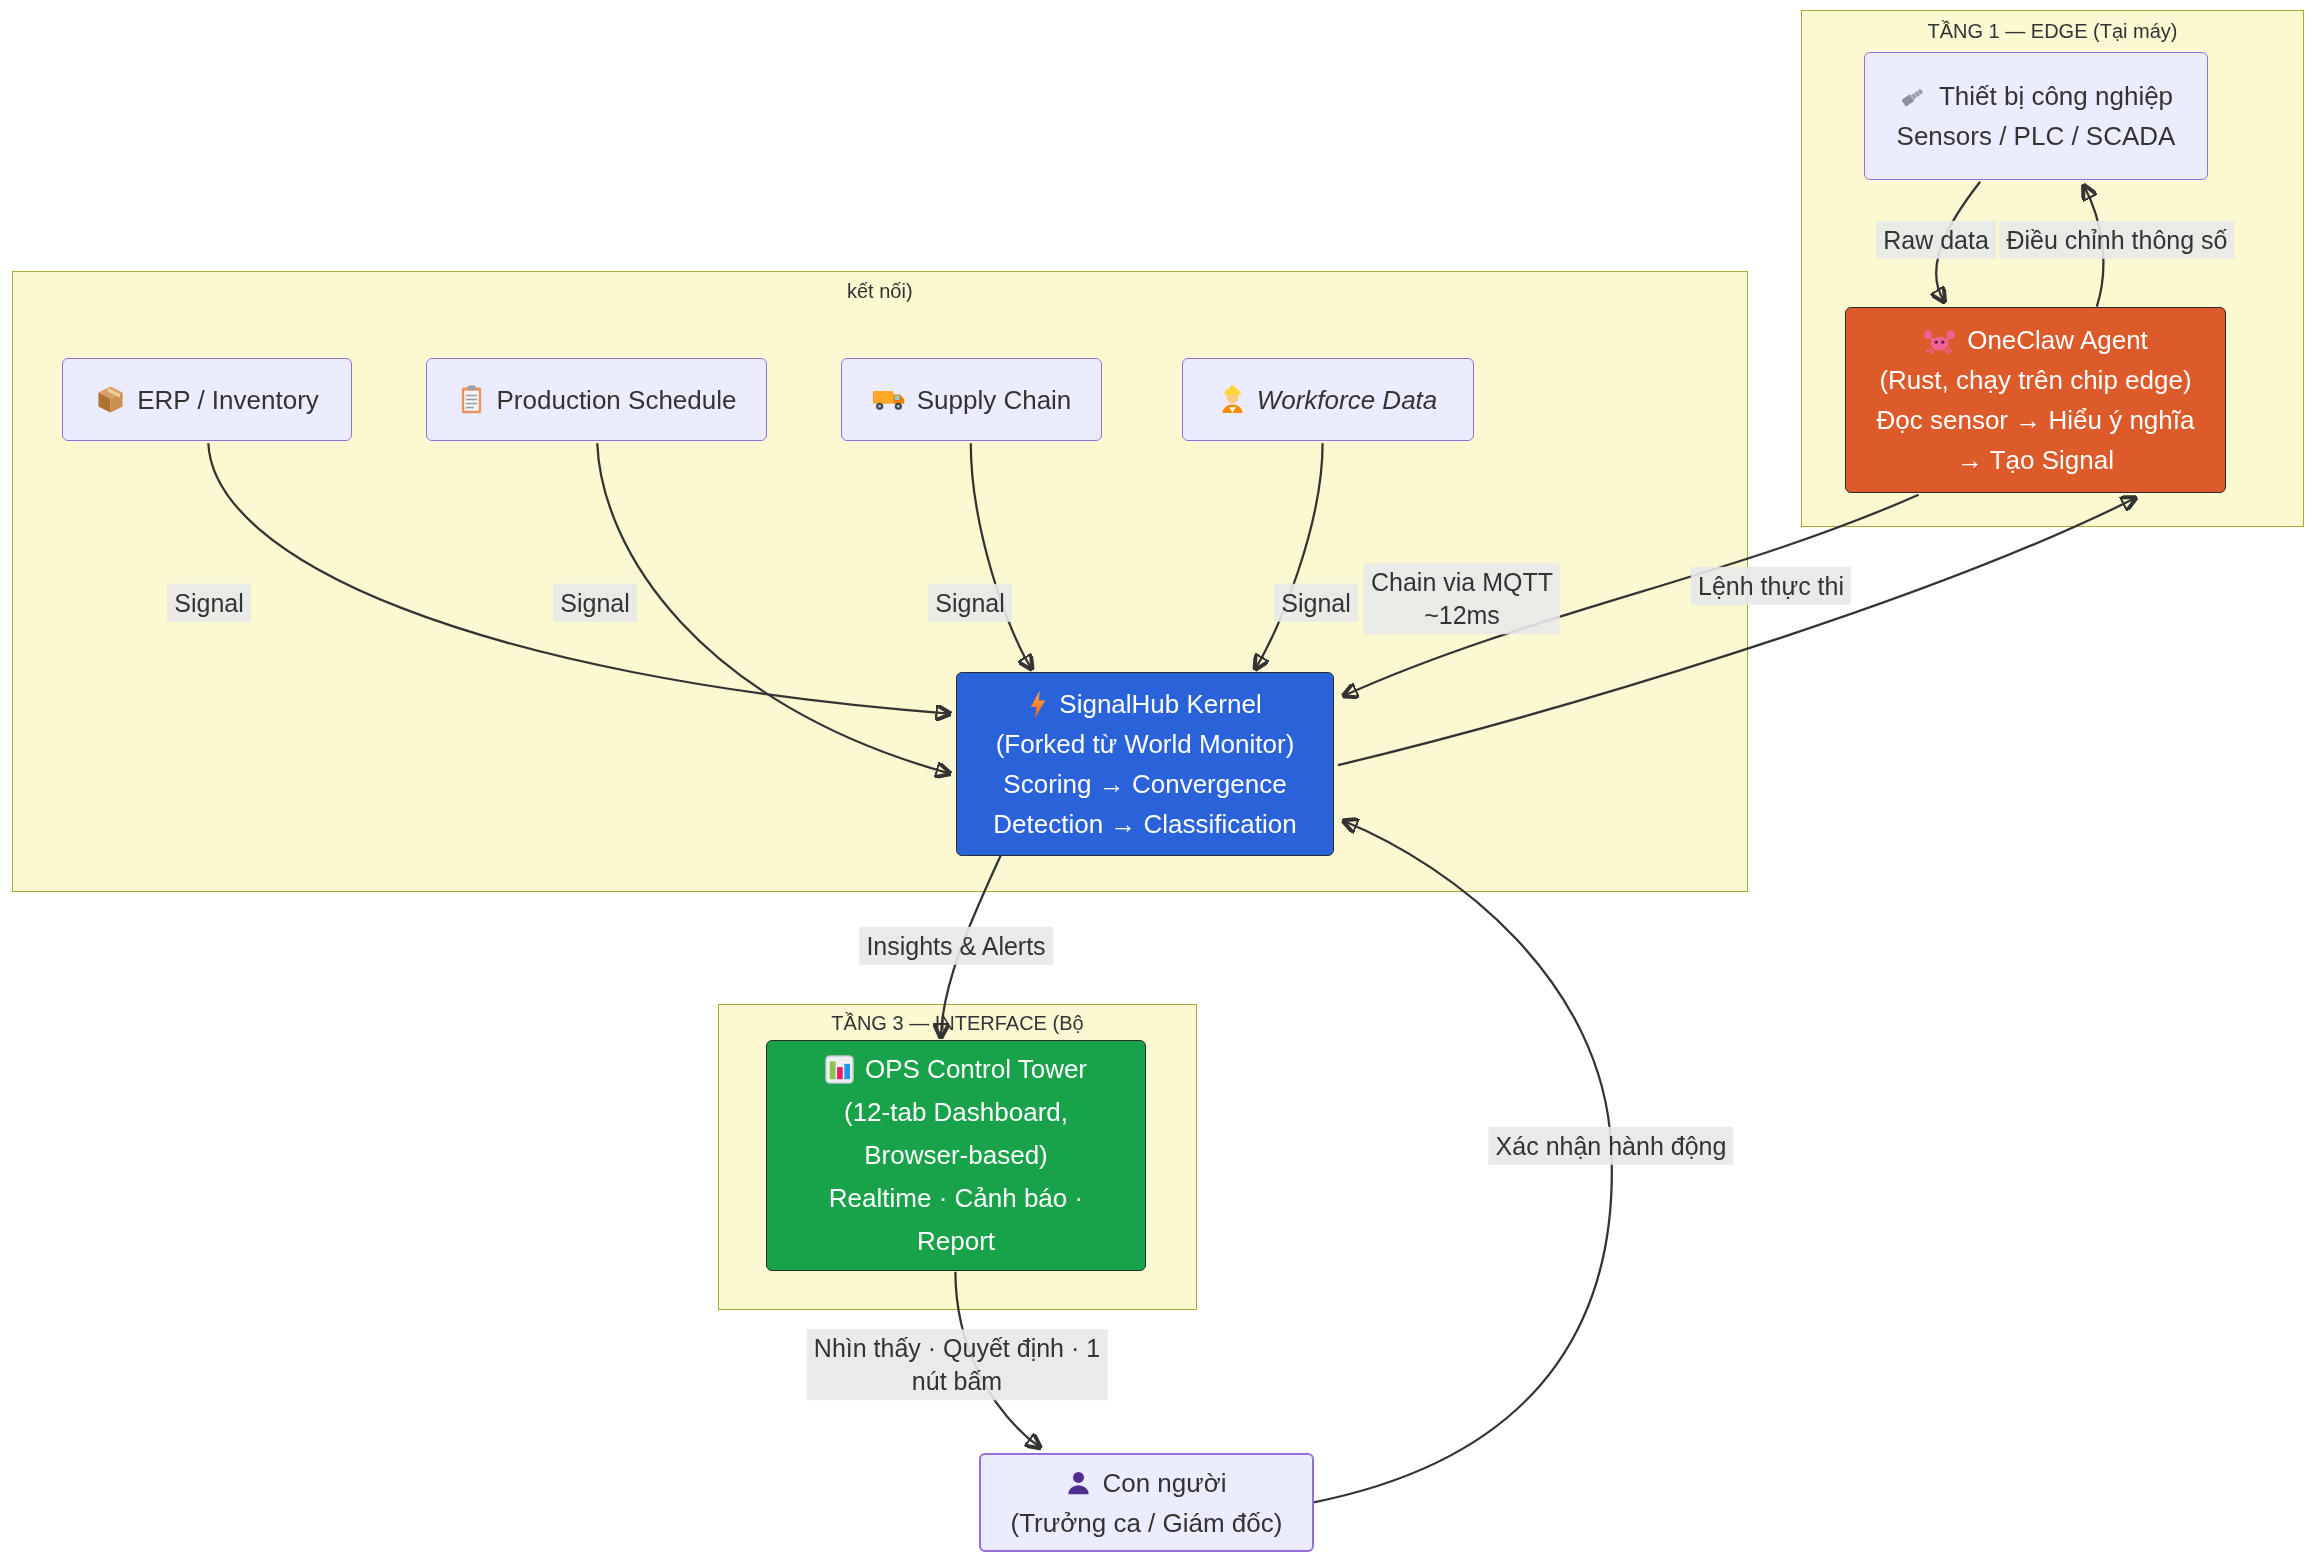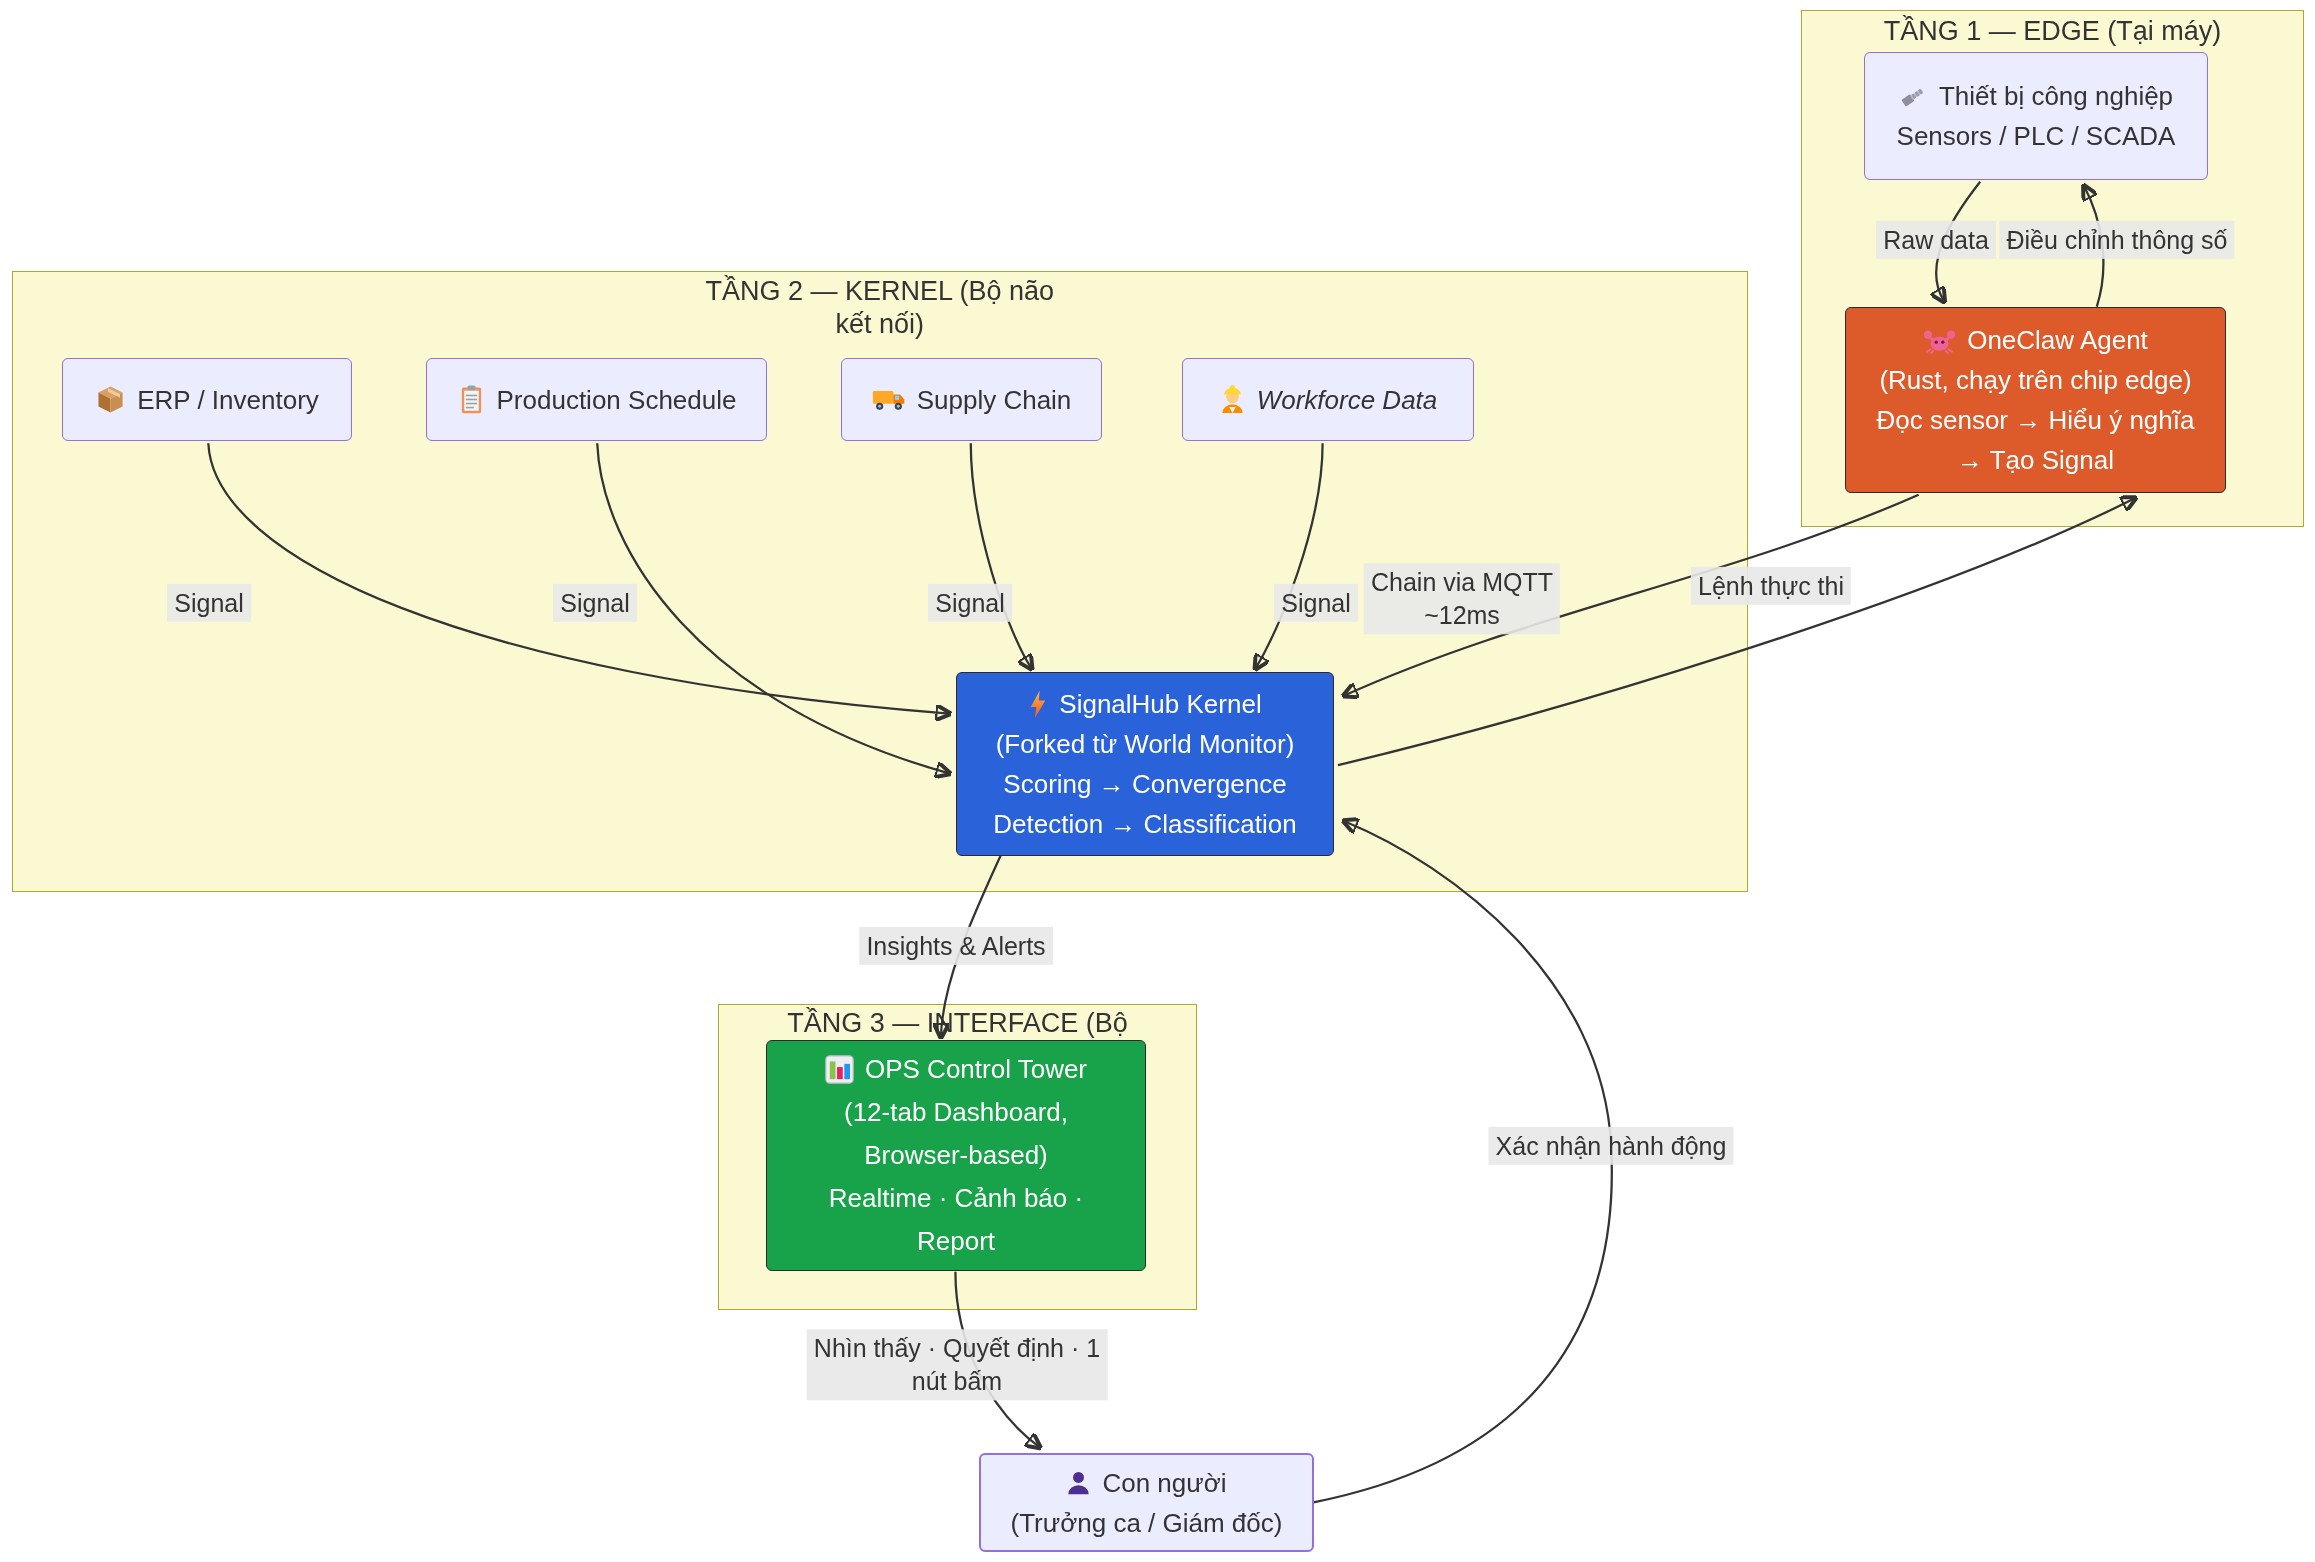--- a/index.html
+++ b/index.html
@@ -2,21 +2,21 @@
 <html style="font-size:14.5px"><head>
 <meta charset="utf-8">
 <style>
   html,body{margin:0;padding:0;background:#ffffff;}
   body{width:2316px;height:1562px;position:relative;overflow:hidden;
        font-family:"Liberation Sans","DejaVu Sans",sans-serif;color:#333;}
 
   
   .tier{position:absolute;background:#fbf9d1;border:1.8px solid #aaaa33;z-index:1;box-sizing:border-box;}
   .tier-title{position:absolute;left:0;right:0;top:5.4px;text-align:center;
-              font-size:27px;line-height:33px;color:#333;z-index:2;}
+              font-size:20px;line-height:33px;color:#333;z-index:2;}
 
   
   #edges{position:absolute;left:0;top:0;z-index:3;pointer-events:none;}
   #edges path{fill:none;stroke:#333333;stroke-width:2.5px;}
 
   
   .node{position:absolute;z-index:4;box-sizing:border-box;display:flex;flex-direction:column;
         align-items:center;justify-content:center;text-align:center;font-size:26px;line-height:40px;border-radius:6px;}
   .lavender{background:#ececff;border:1.8px solid #9370db;color:#333;}
   .colored{color:#ffffff;border:1.8px solid #2b2b2b;}
@@ -29,21 +29,20 @@
           text-align:center;white-space:nowrap;color:#333;}
 </style>
 </head>
 <body>
 
 <div class="tier" style="left:1801px;top:10px;width:503px;height:517px;"></div>
 <div class="tier-title" style="left:1801px;width:503px;top:14.5px;right:auto;">TẦNG 1 — EDGE (Tại máy)</div>
 
 <div class="tier" style="left:11.8px;top:271px;width:1736px;height:621px;"></div>
 <div class="tier-title" style="left:11.8px;width:1736px;top:275px;right:auto;">
-  <div>TẦNG 2 — KERNEL (Bộ não</div>
   <div>kết nối)</div>
 </div>
 
 <div class="tier" style="left:718px;top:1004px;width:479px;height:306px;"></div>
 <div class="tier-title" style="left:718px;width:479px;top:1007px;right:auto;">TẦNG 3 — INTERFACE (Bộ</div>
 
 <svg id="edges" width="2316" height="1562" viewBox="0 0 2560 1727">
   <defs>
     <marker id="arrow" viewBox="0 0 10 10" refX="8.5" refY="5" markerWidth="7" markerHeight="7" orient="auto-start-reverse">
       <path d="M0,0 L10,5 L0,10 z" fill="#333333" stroke="none"></path>

